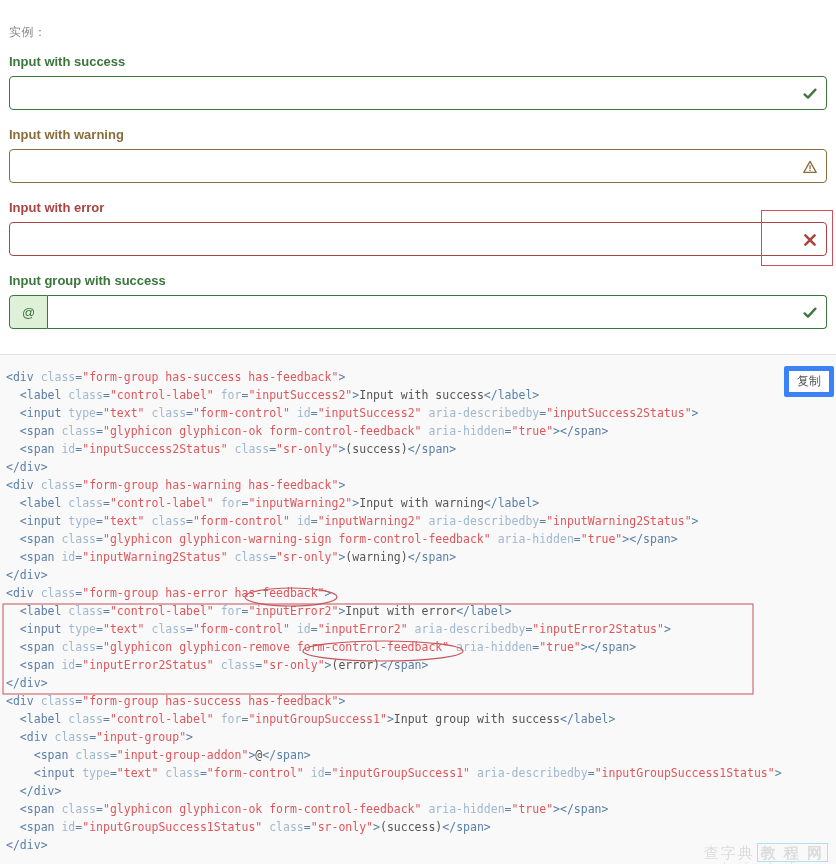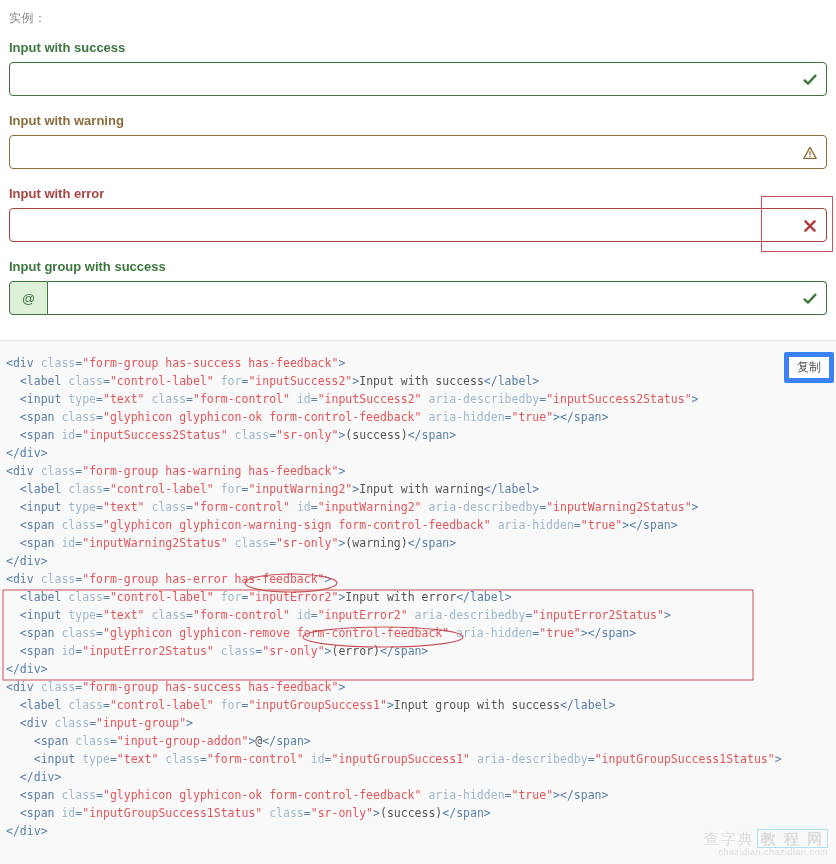--- a/index.html
+++ b/index.html
@@ -4,21 +4,21 @@
 <style>
   * { box-sizing: border-box; }
   html, body {
     margin: 0; padding: 0;
     width: 836px; height: 864px;
     background: #ffffff;
     font-family: "Liberation Sans", sans-serif;
     overflow: hidden;
   }
 
-  .page { position: relative; width: 836px; height: 728px; background:#fff; }
+  .page { position: relative; width: 836px; height: 728px; background:#fff;margin-top:14px; }
 
   
   .demo-area { padding: 10px 9px 0 9px; }
 
   .example-caption {
     font-size: 12px;
     color: #888888;
     line-height: 16px;
     margin: 0 0 14px 0;
     letter-spacing: .5px;

